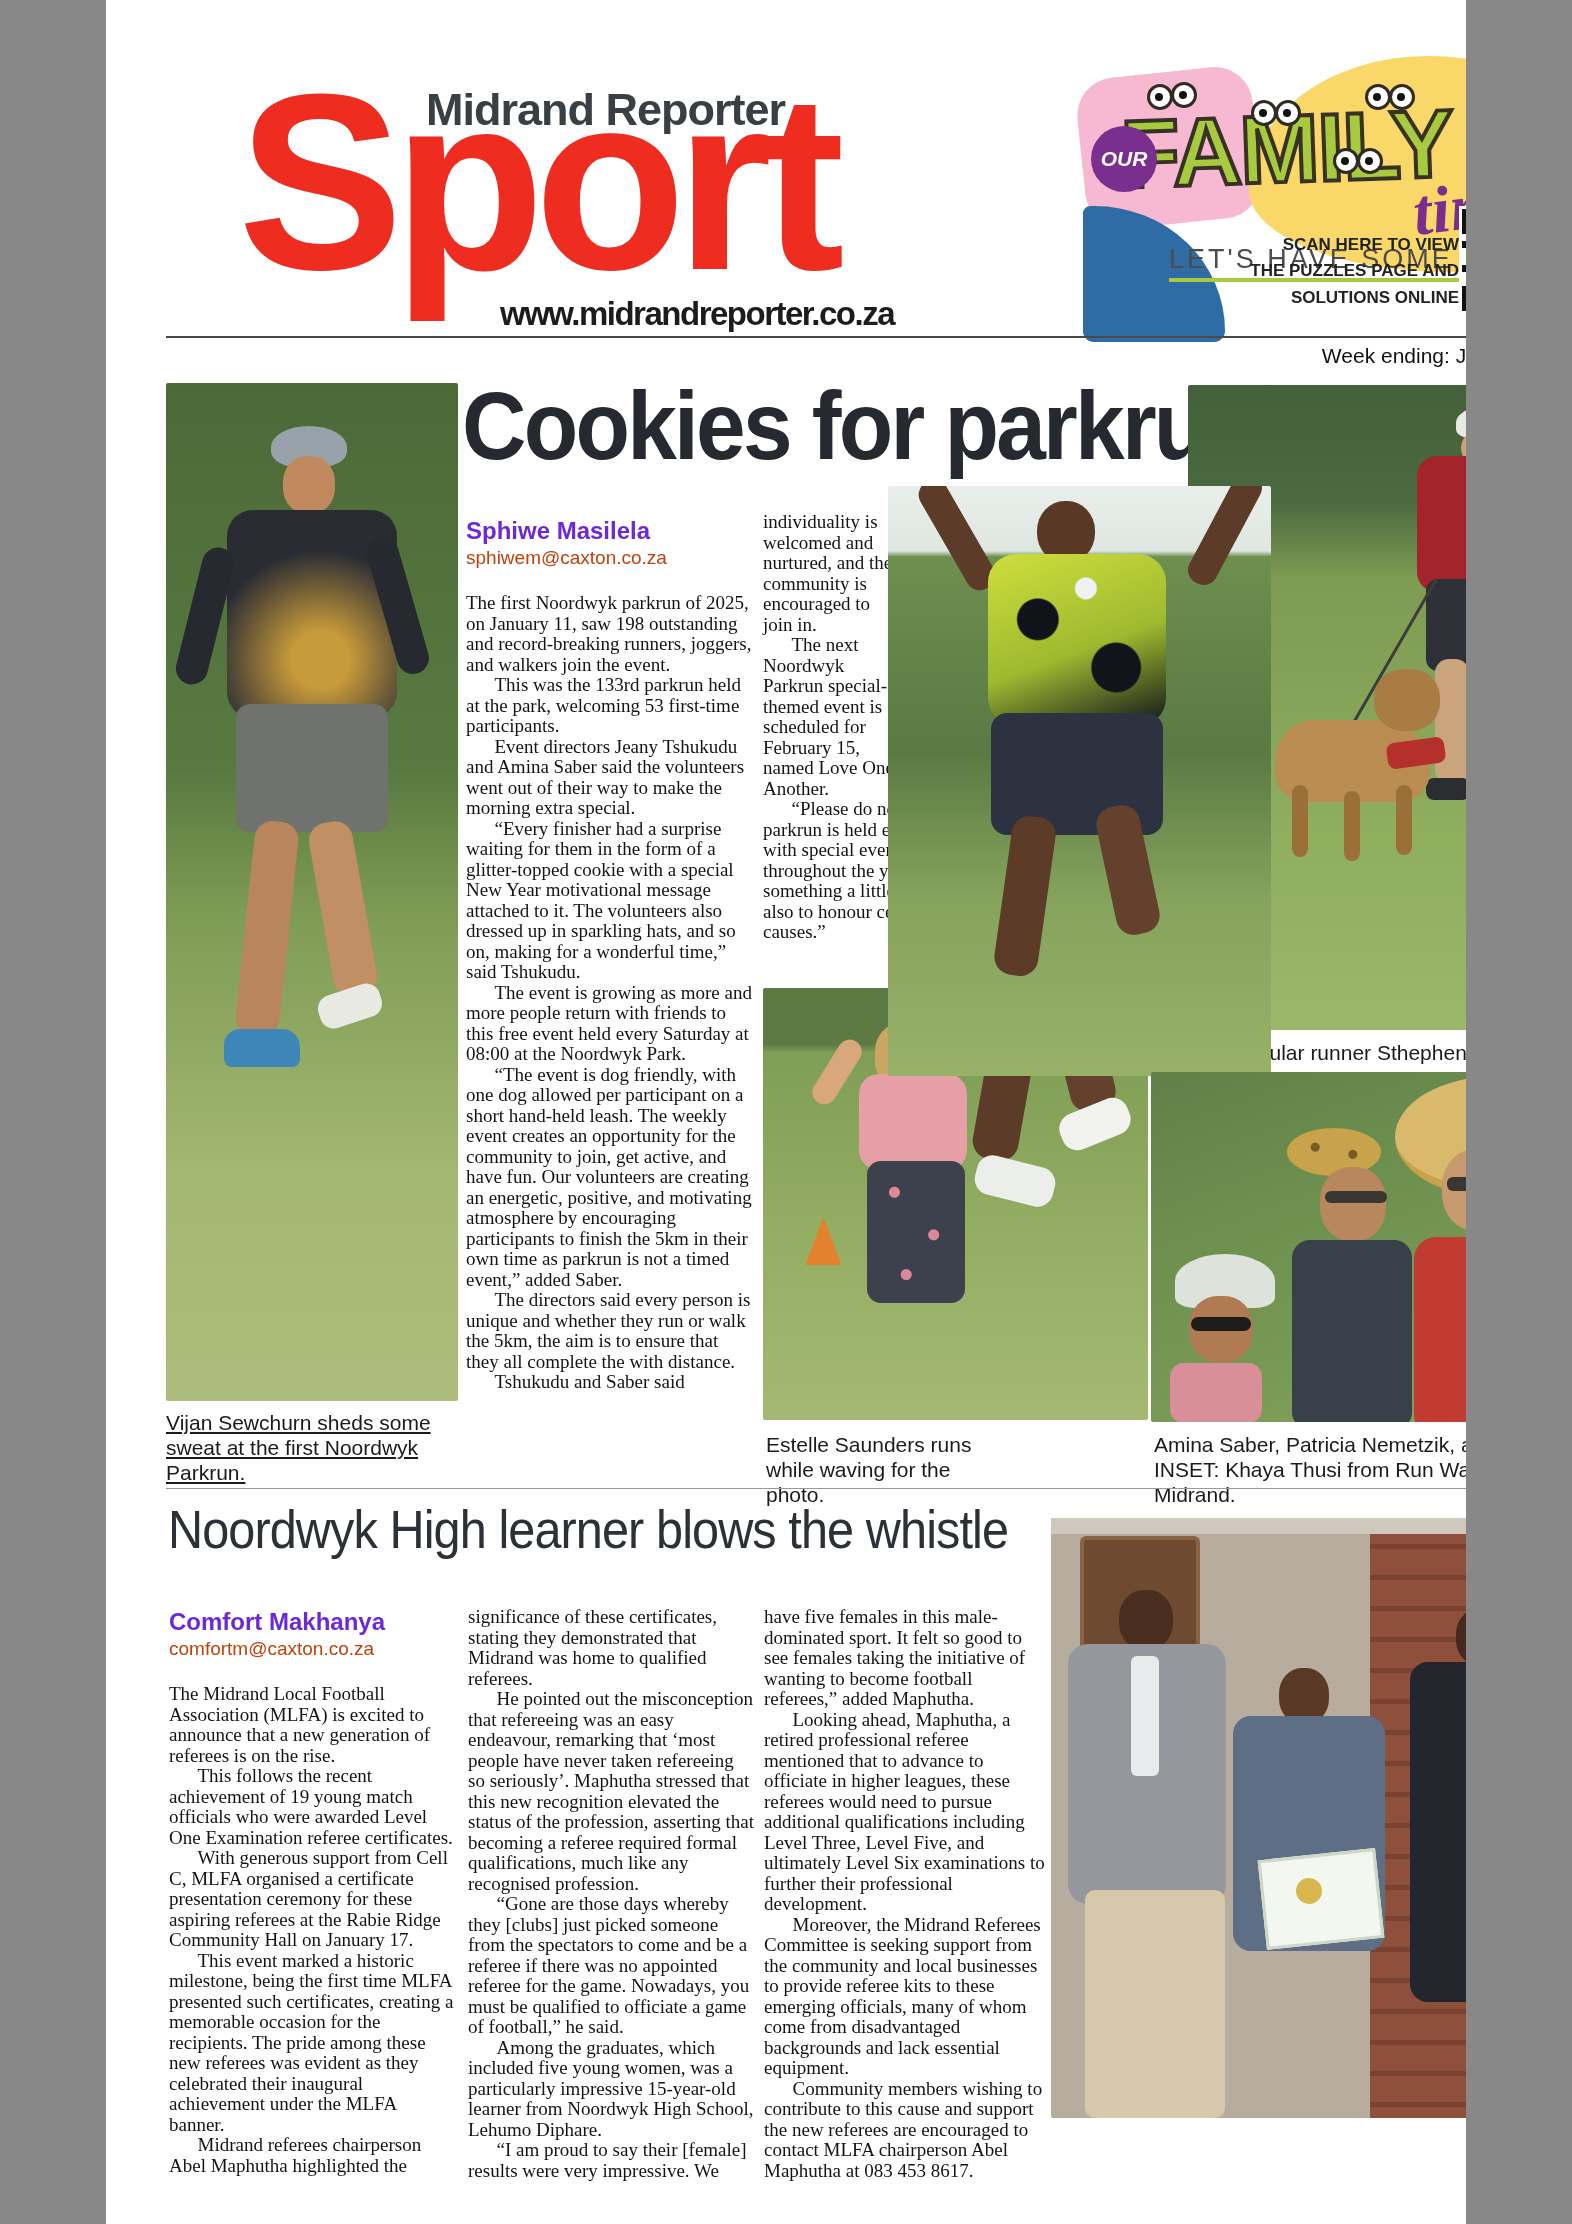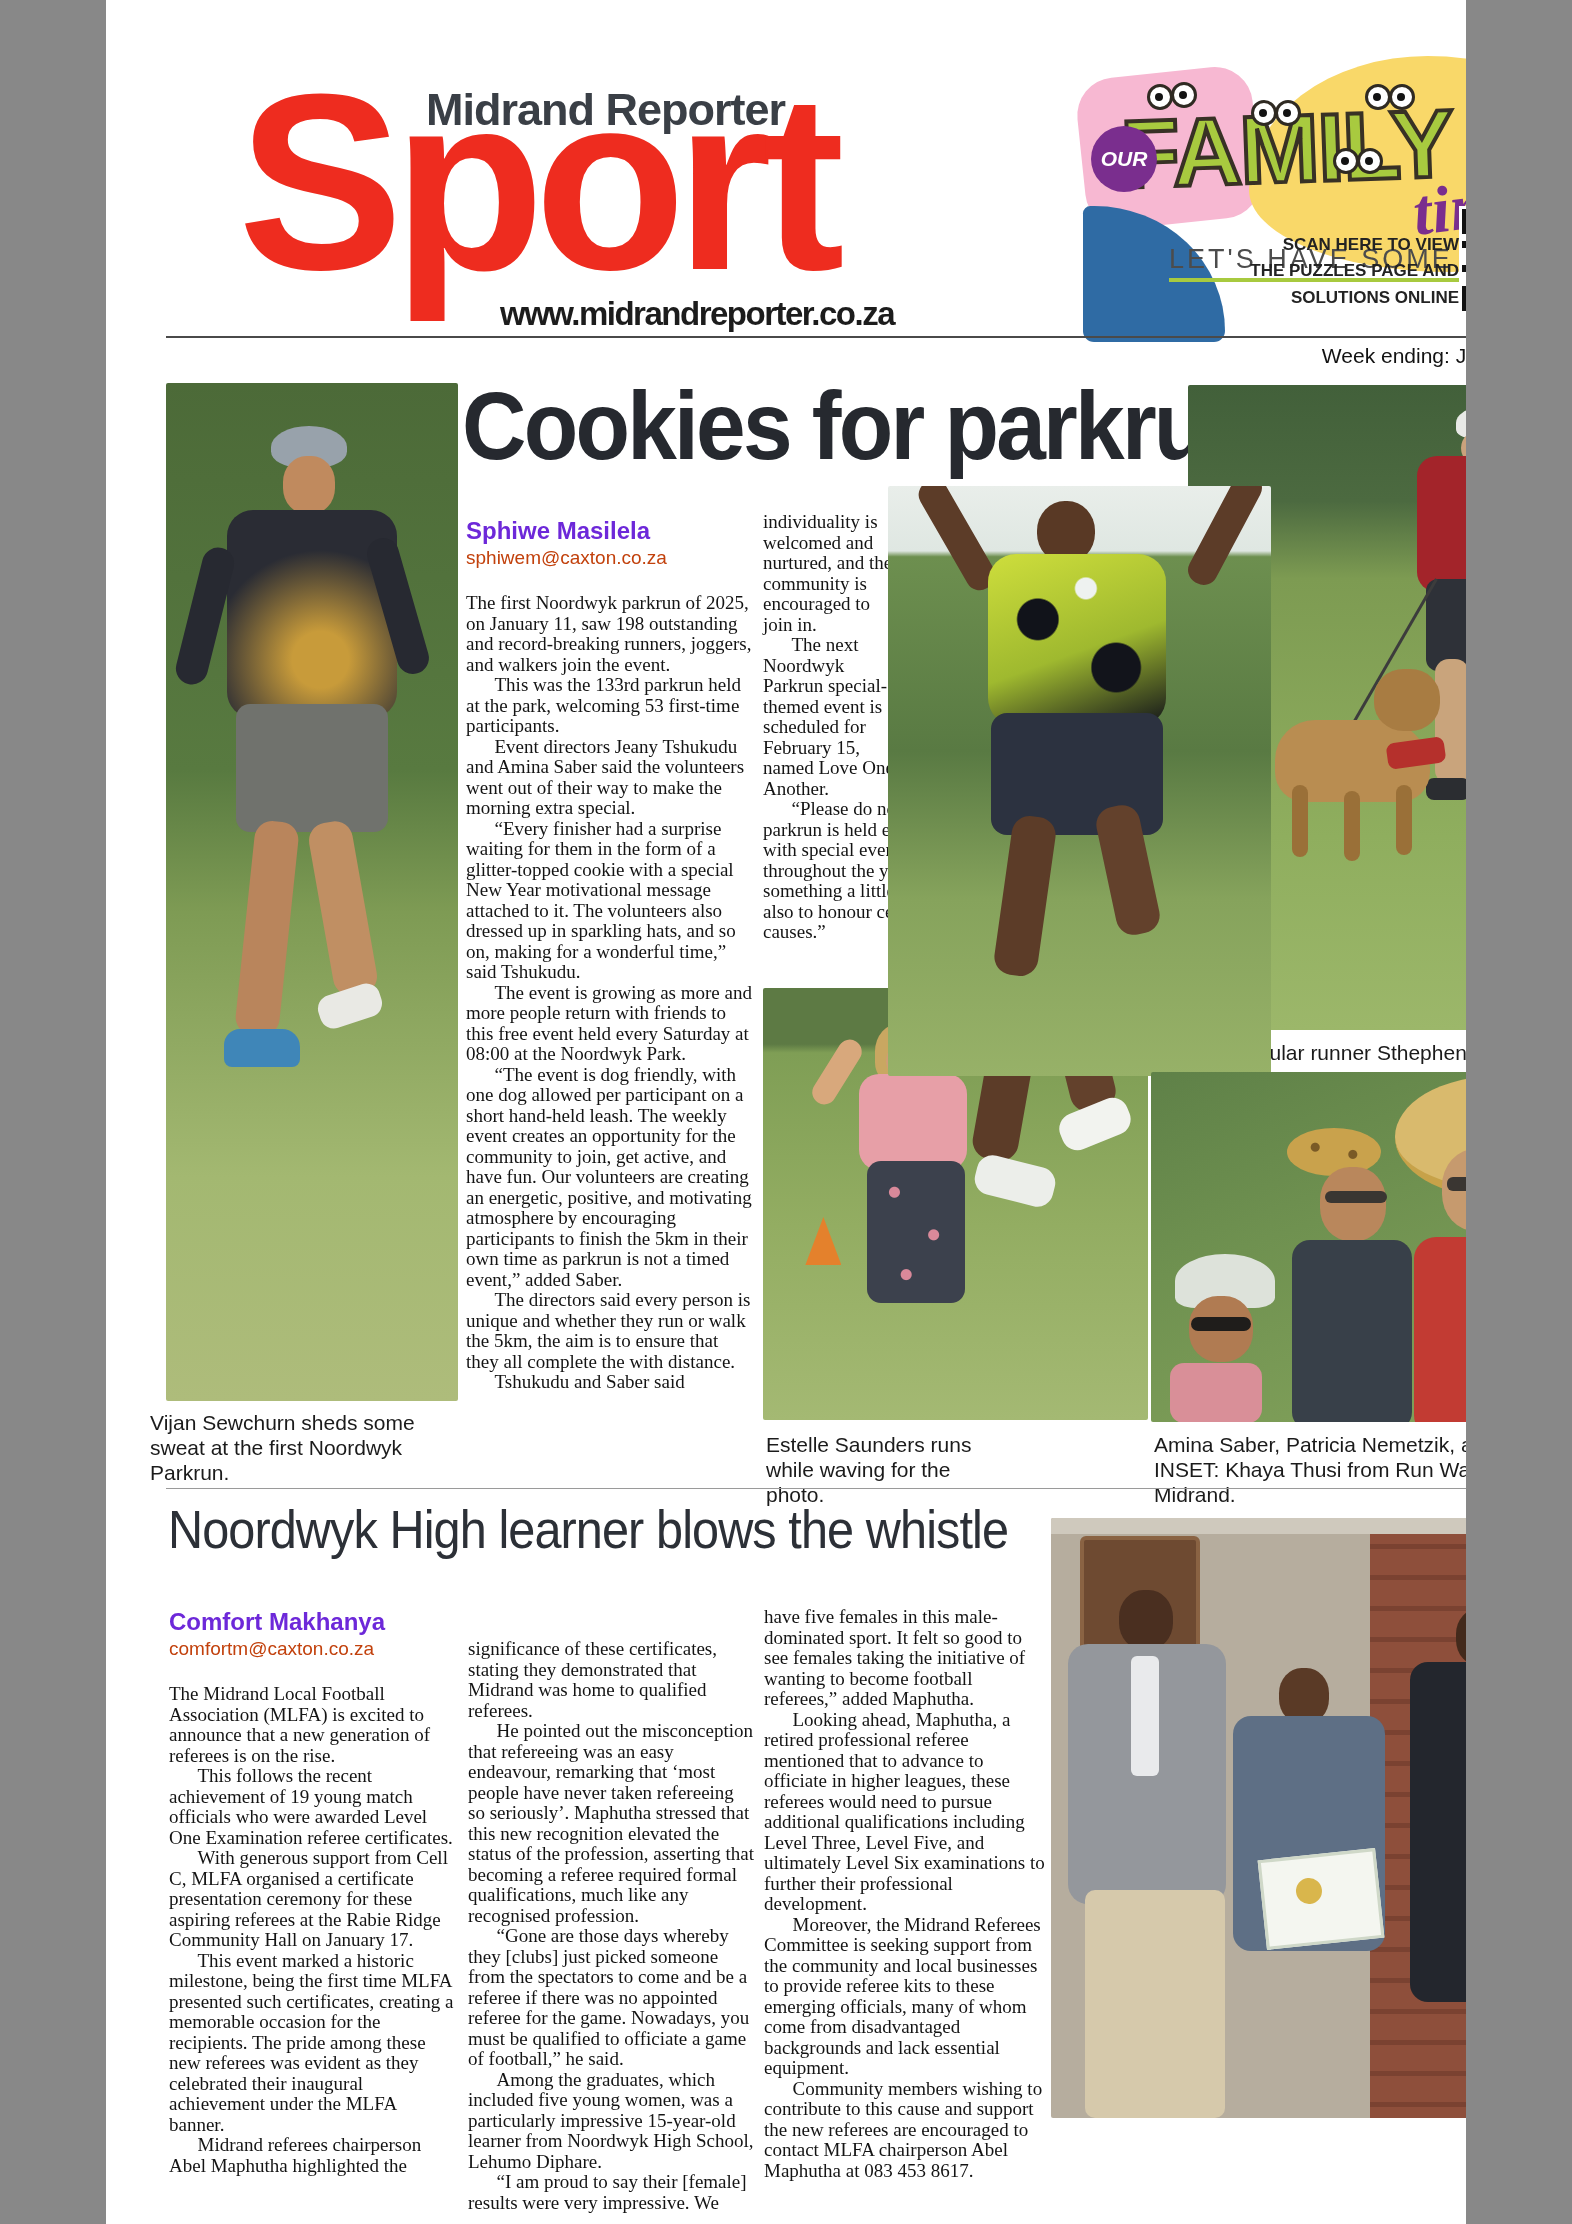--- a/index.html
+++ b/index.html
@@ -162,21 +162,21 @@
     <div class="sh" style="left:40%;top:7.2%;width:52px;height:58px;background:#c08a5e;border-radius:45%;"></div>
     <div class="sh" style="left:21%;top:12.5%;width:170px;height:208px;background:radial-gradient(circle at 55% 72%,#c89b3a 0 16%,#2a2c34 62%);border-radius:26px;"></div>
     <div class="sh" style="left:8%;top:16%;width:32px;height:140px;background:#272931;border-radius:16px;transform:rotate(14deg);"></div>
     <div class="sh" style="left:74%;top:15%;width:32px;height:140px;background:#272931;border-radius:16px;transform:rotate(-16deg);"></div>
     <div class="sh" style="left:24%;top:31.5%;width:152px;height:128px;background:#70726d;border-radius:14px;"></div>
     <div class="sh" style="left:27%;top:43%;width:44px;height:215px;background:#b9855c;border-radius:18px;transform:rotate(6deg);"></div>
     <div class="sh" style="left:53%;top:43%;width:44px;height:175px;background:#c08f63;border-radius:18px;transform:rotate(-10deg);"></div>
     <div class="sh" style="left:20%;top:63.5%;width:76px;height:38px;background:#3f86b8;border-radius:16px 18px 8px 8px;"></div>
     <div class="sh" style="left:52%;top:59.5%;width:64px;height:34px;background:#e9e9e4;border-radius:14px;transform:rotate(-18deg);"></div>
   </div>
-  <div class="caption" style="left:44px;top:1410px;width:300px;">Vijan Sewchurn sheds some sweat at the first Noordwyk Parkrun.</div>
+  <div class="caption" style="left:60px;top:1410px;width:300px;text-decoration:underline;">Vijan Sewchurn sheds some sweat at the first Noordwyk Parkrun.</div>
 
   <div class="abs h1-main">Cookies for parkrunners</div>
   <div class="abs by-author" style="left:360px;top:517px;">Sphiwe Masilela</div>
   <div class="abs by-email" style="left:360px;top:547px;">sphiwem@caxton.co.za</div>
 
   <div class="col" style="left:360px;top:593px;width:288px;">
     <p class="np">The first Noordwyk parkrun of 2025, on January 11, saw 198 outstanding and record-breaking runners, joggers, and walkers join the event.</p>
     <p>This was the 133rd parkrun held at the park, welcoming 53 first-time participants.</p>
     <p>Event directors Jeany Tshukudu and Amina Saber said the volunteers went out of their way to make the morning extra special.</p>
     <p>“Every finisher had a surprise waiting for them in the form of a glitter-topped cookie with a special New Year motivational message attached to it. The volunteers also dressed up in sparkling hats, and so on, making for a wonderful time,” said Tshukudu.</p>
@@ -258,21 +258,21 @@
   <div class="abs by-email" style="left:63px;top:1638px;">comfortm@caxton.co.za</div>
 
   <div class="col" style="left:63px;top:1684px;width:286px;">
     <p class="np">The Midrand Local Football Association (MLFA) is excited to announce that a new generation of referees is on the rise.</p>
     <p>This follows the recent achievement of 19 young match officials who were awarded Level One Examination referee certificates.</p>
     <p>With generous support from Cell C, MLFA organised a certificate presentation ceremony for these aspiring referees at the Rabie Ridge Community Hall on January 17.</p>
     <p>This event marked a historic milestone, being the first time MLFA presented such certificates, creating a memorable occasion for the recipients. The pride among these new referees was evident as they celebrated their inaugural achievement under the MLFA banner.</p>
     <p>Midrand referees chairperson Abel Maphutha highlighted the</p>
   </div>
 
-  <div class="col" style="left:362px;top:1607px;width:286px;margin-top:32px;">
+  <div class="col" style="left:362px;top:1607px;width:286px;">
     <p class="np">significance of these certificates, stating they demonstrated that Midrand was home to qualified referees.</p>
     <p>He pointed out the misconception that refereeing was an easy endeavour, remarking that ‘most people have never taken refereeing so seriously’. Maphutha stressed that this new recognition elevated the status of the profession, asserting that becoming a referee required formal qualifications, much like any recognised profession.</p>
     <p>“Gone are those days whereby they [clubs] just picked someone from the spectators to come and be a referee if there was no appointed referee for the game. Nowadays, you must be qualified to officiate a game of football,” he said.</p>
     <p>Among the graduates, which included five young women, was a particularly impressive 15-year-old learner from Noordwyk High School, Lehumo Diphare.</p>
     <p>“I am proud to say their [female] results were very impressive. We</p>
   </div>
 
   <div class="col" style="left:658px;top:1607px;width:286px;">
     <p class="np">have five females in this male-dominated sport. It felt so good to see females taking the initiative of wanting to become football referees,” added Maphutha.</p>
     <p>Looking ahead, Maphutha, a retired professional referee mentioned that to advance to officiate in higher leagues, these referees would need to pursue additional qualifications including Level Three, Level Five, and ultimately Level Six examinations to further their professional development.</p>

